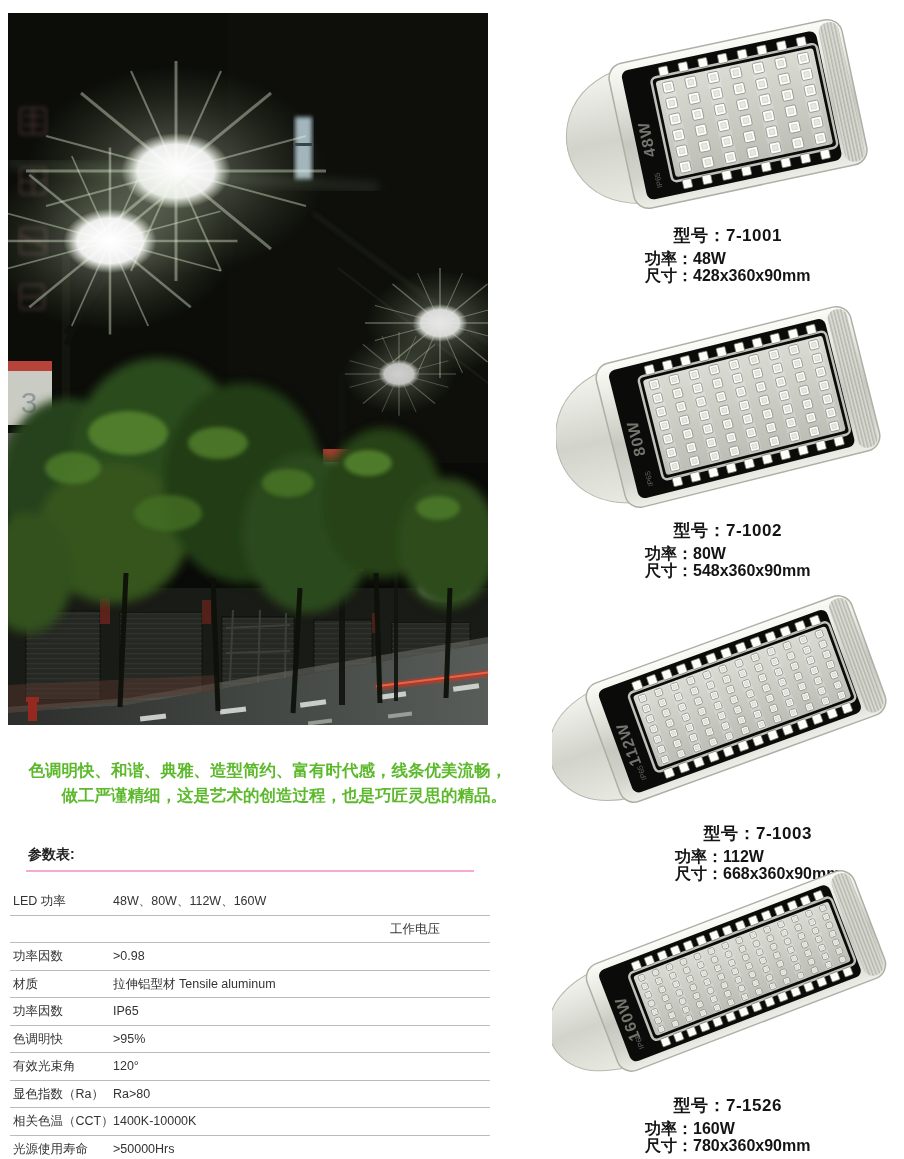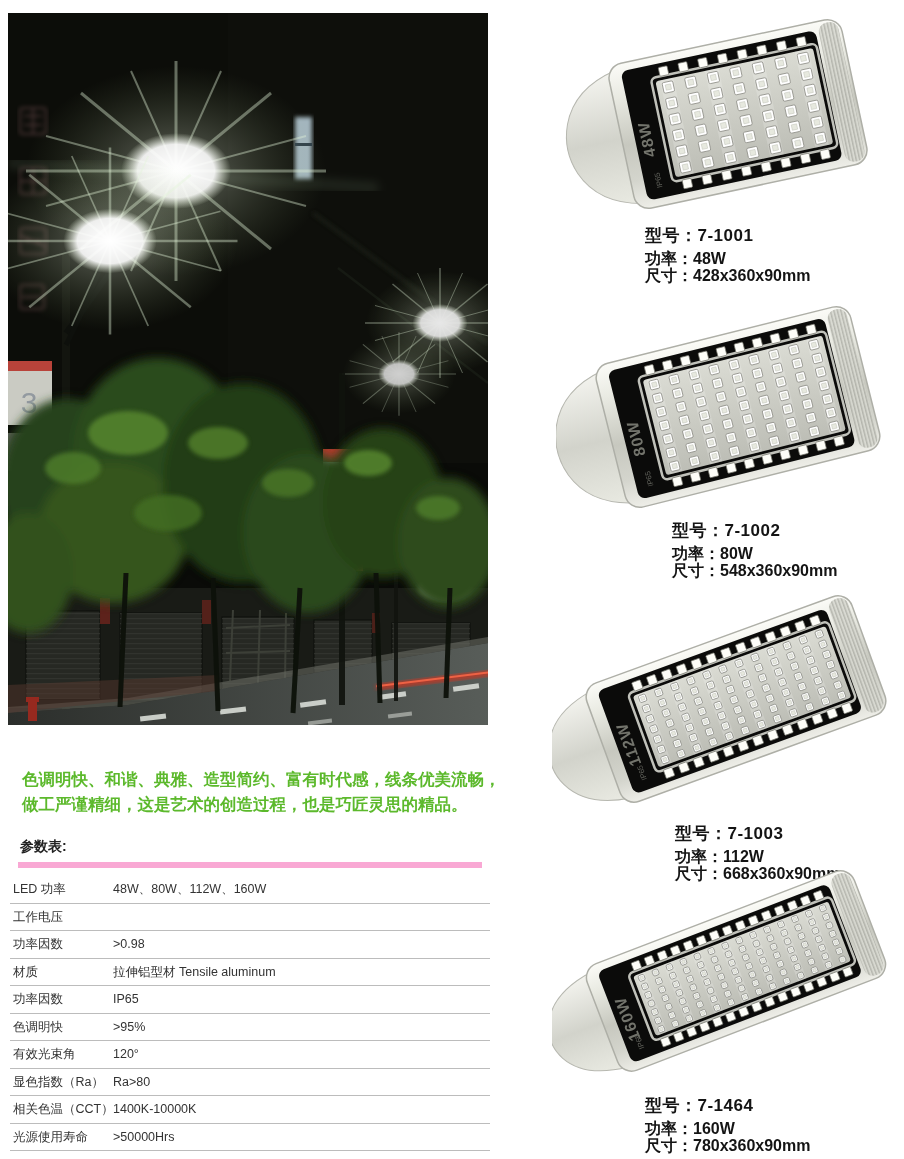--- a/index.html
+++ b/index.html
@@ -1,33 +1,33 @@
 <!DOCTYPE html>
 <html><head>
 <meta charset="utf-8">
 <style>
   html,body{margin:0;padding:0;background:#ffffff;}
   .page{position:relative;width:904px;height:1159px;background:#ffffff;overflow:hidden;
         font-family:"Liberation Sans","DejaVu Sans",sans-serif;}
   
   .photo{position:absolute;left:8px;top:13px;width:480px;height:712px;overflow:hidden;background:#0a0b08;}
   
-  .desc{position:absolute;left:5px;top:750px;width:494px;margin:17px;
-        font-size:16.5px;line-height:25px;font-weight:bold;color:#5cb92c;}
+  .desc{position:absolute;left:5px;top:750px;width:494px;margin:8px;
+        font-size:16.5px;line-height:25px;font-weight:bold;color:#5cb92c;text-align:right;}
   
   .params{position:absolute;left:10px;top:830px;width:480px;}
-  .params h3{margin:8px;padding:0 0 6px 2px;font-size:14px;color:#222;border-bottom:6px solid #f9a8d4;}
+  .params h3{margin:16px;padding:0 0 6px 2px;font-size:14px;color:#222;border-bottom:2px solid #f9a8d4;}
   .prow{display:flex;height:26.5px;line-height:26.5px;border-bottom:1px solid #bcbcbc;
-        font-size:12.5px;color:#333;}
+        font-size:12.5px;color:#333;justify-content:flex-end;}
   .plabel{flex:none;width:100px;padding-left:3px;white-space:nowrap;}
   .pvalue{flex:1;white-space:nowrap;}
   
   .product{position:absolute;margin:0;overflow:hidden;}
   .caption{position:absolute;color:#141414;}
-  .cap-model{font-size:17px;font-weight:bold;letter-spacing:.5px;margin-bottom:3px;}
+  .cap-model{font-size:17px;font-weight:bold;letter-spacing:.5px;margin-bottom:3px;text-align:center;}
   .cap-line{font-size:16px;font-weight:bold;line-height:17px;}
 </style>
 </head>
 <body>
 
 <div class="page">
 
   <div class="photo">
     <svg width="480" height="712" viewBox="0 0 480 712">
       <defs>
@@ -575,21 +575,21 @@
           <rect x="48.25" y="-62" width="9" height="9" rx="1" fill="#fdfdf8" stroke="#77786f" stroke-width="0.7"></rect>
           <rect x="48.25" y="53" width="9" height="9" rx="1" fill="#fdfdf8" stroke="#77786f" stroke-width="0.7"></rect>
           <rect x="66.75" y="-62" width="9" height="9" rx="1" fill="#fdfdf8" stroke="#77786f" stroke-width="0.7"></rect>
           <rect x="66.75" y="53" width="9" height="9" rx="1" fill="#fdfdf8" stroke="#77786f" stroke-width="0.7"></rect>
           <rect x="85.25" y="-62" width="9" height="9" rx="1" fill="#fdfdf8" stroke="#77786f" stroke-width="0.7"></rect>
           <rect x="85.25" y="53" width="9" height="9" rx="1" fill="#fdfdf8" stroke="#77786f" stroke-width="0.7"></rect>
           <text transform="translate(-101,6) rotate(-90)" text-anchor="middle" font-size="16" font-weight="bold" fill="#73746c" letter-spacing="1" font-family="'Liberation Sans',sans-serif">80W</text>
           <text transform="translate(-101,56) rotate(-90)" font-size="7.5" fill="#62635c" font-family="'Liberation Sans',sans-serif">IP65</text>
         </g>
       </svg></div>
-  <div class="caption" style="left:672px;top:519px">
+  <div class="caption" style="left:645px;top:519px">
     <div class="cap-model"><span>型号：</span><span>7-1002</span></div>
     <div class="cap-line"><span>功率：</span><span>80W</span></div>
     <div class="cap-line"><span>尺寸：</span><span>548x360x90mm</span></div>
   </div>
 
   <div class="product" style="left:552px;top:578px;width:352px;height:242px"><svg width="352" height="242" viewBox="-176 -121 352 242">
         <defs>
     <linearGradient id="g-body-2" x1="0" y1="0" x2="0" y2="1">
             <stop offset="0" stop-color="#fbfbf7"></stop>
             <stop offset="0.22" stop-color="#e9eae2"></stop>
@@ -1089,18 +1089,18 @@
           <rect x="71.98666666666665" y="36.64" width="8.36" height="8.36" rx="1" fill="#fdfdf8" stroke="#77786f" stroke-width="0.7"></rect>
           <rect x="85.91999999999999" y="-45" width="8.36" height="8.36" rx="1" fill="#fdfdf8" stroke="#77786f" stroke-width="0.7"></rect>
           <rect x="85.91999999999999" y="36.64" width="8.36" height="8.36" rx="1" fill="#fdfdf8" stroke="#77786f" stroke-width="0.7"></rect>
           <rect x="99.85333333333332" y="-45" width="8.36" height="8.36" rx="1" fill="#fdfdf8" stroke="#77786f" stroke-width="0.7"></rect>
           <rect x="99.85333333333332" y="36.64" width="8.36" height="8.36" rx="1" fill="#fdfdf8" stroke="#77786f" stroke-width="0.7"></rect>
           <text transform="translate(-113,6) rotate(-90)" text-anchor="middle" font-size="16" font-weight="bold" fill="#73746c" letter-spacing="1" font-family="'Liberation Sans',sans-serif">160W</text>
           <text transform="translate(-113,39) rotate(-90)" font-size="7.5" fill="#62635c" font-family="'Liberation Sans',sans-serif">IP65</text>
         </g>
       </svg></div>
   <div class="caption" style="left:645px;top:1094px">
-    <div class="cap-model"><span>型号：</span><span>7-1464</span></div>
+    <div class="cap-model"><span>型号：</span><span>7-1526</span></div>
     <div class="cap-line"><span>功率：</span><span>160W</span></div>
     <div class="cap-line"><span>尺寸：</span><span>780x360x90mm</span></div>
   </div>
 
 </div>
 
 </body></html>

